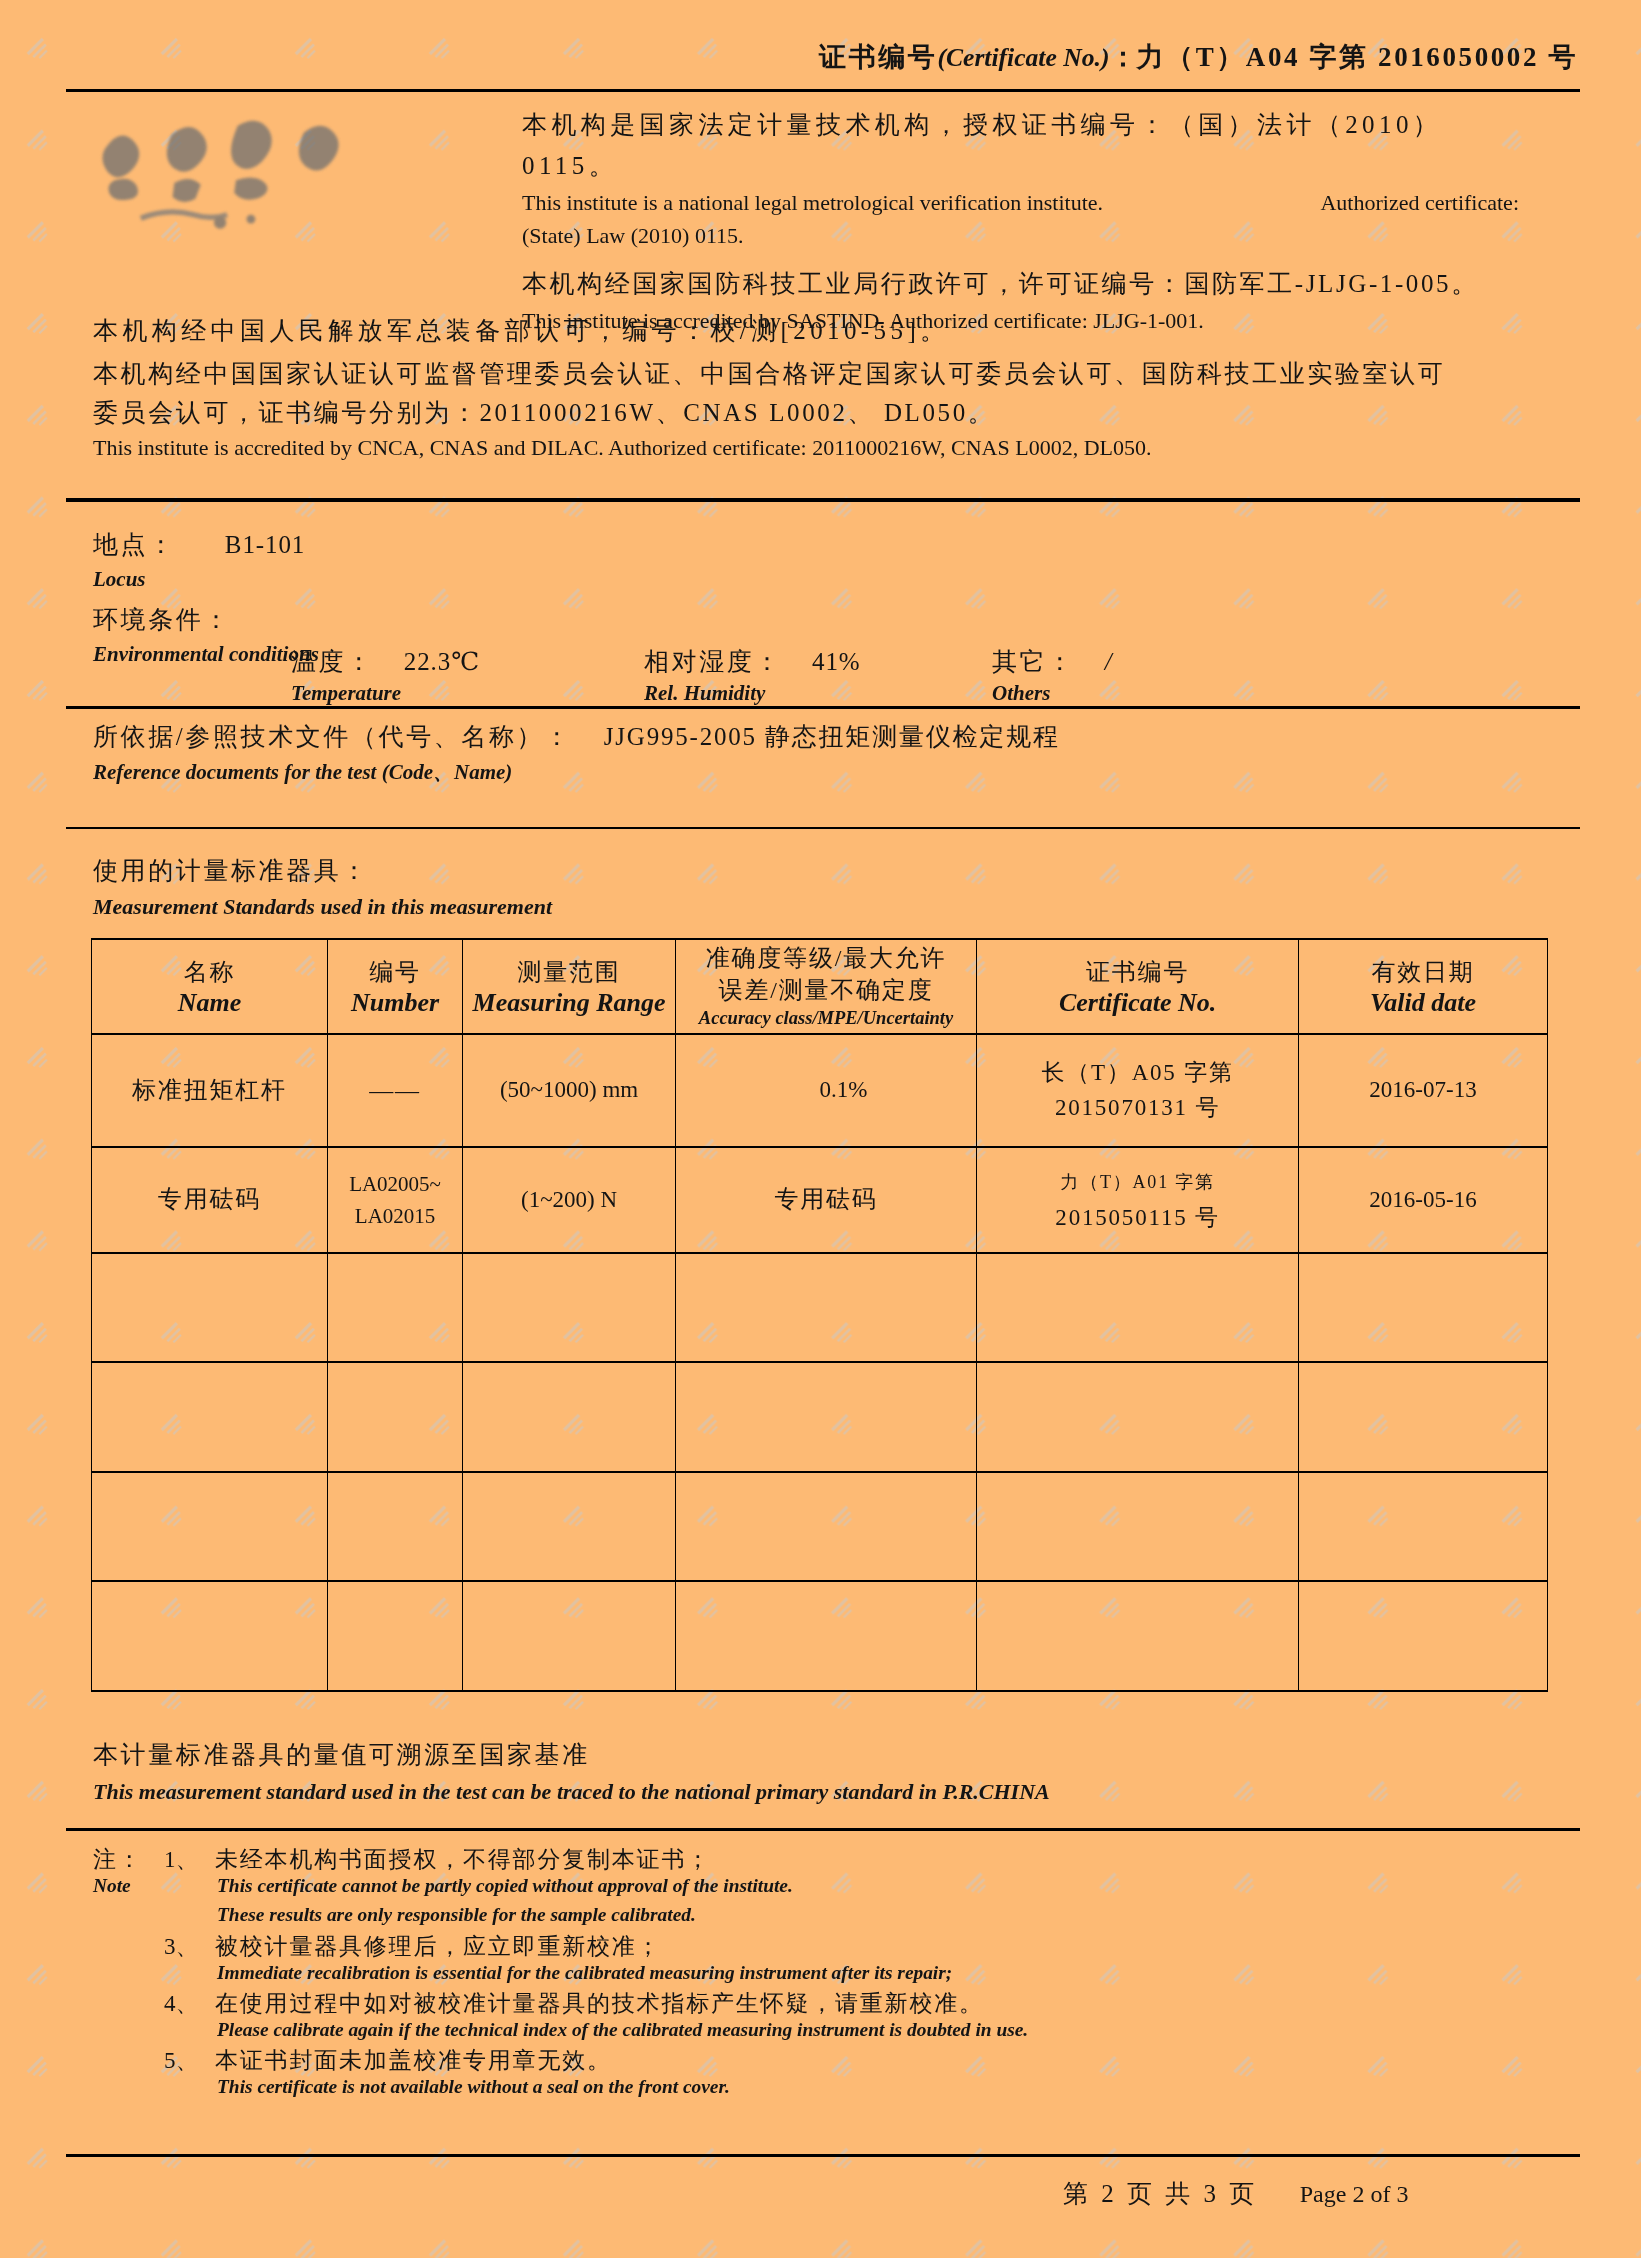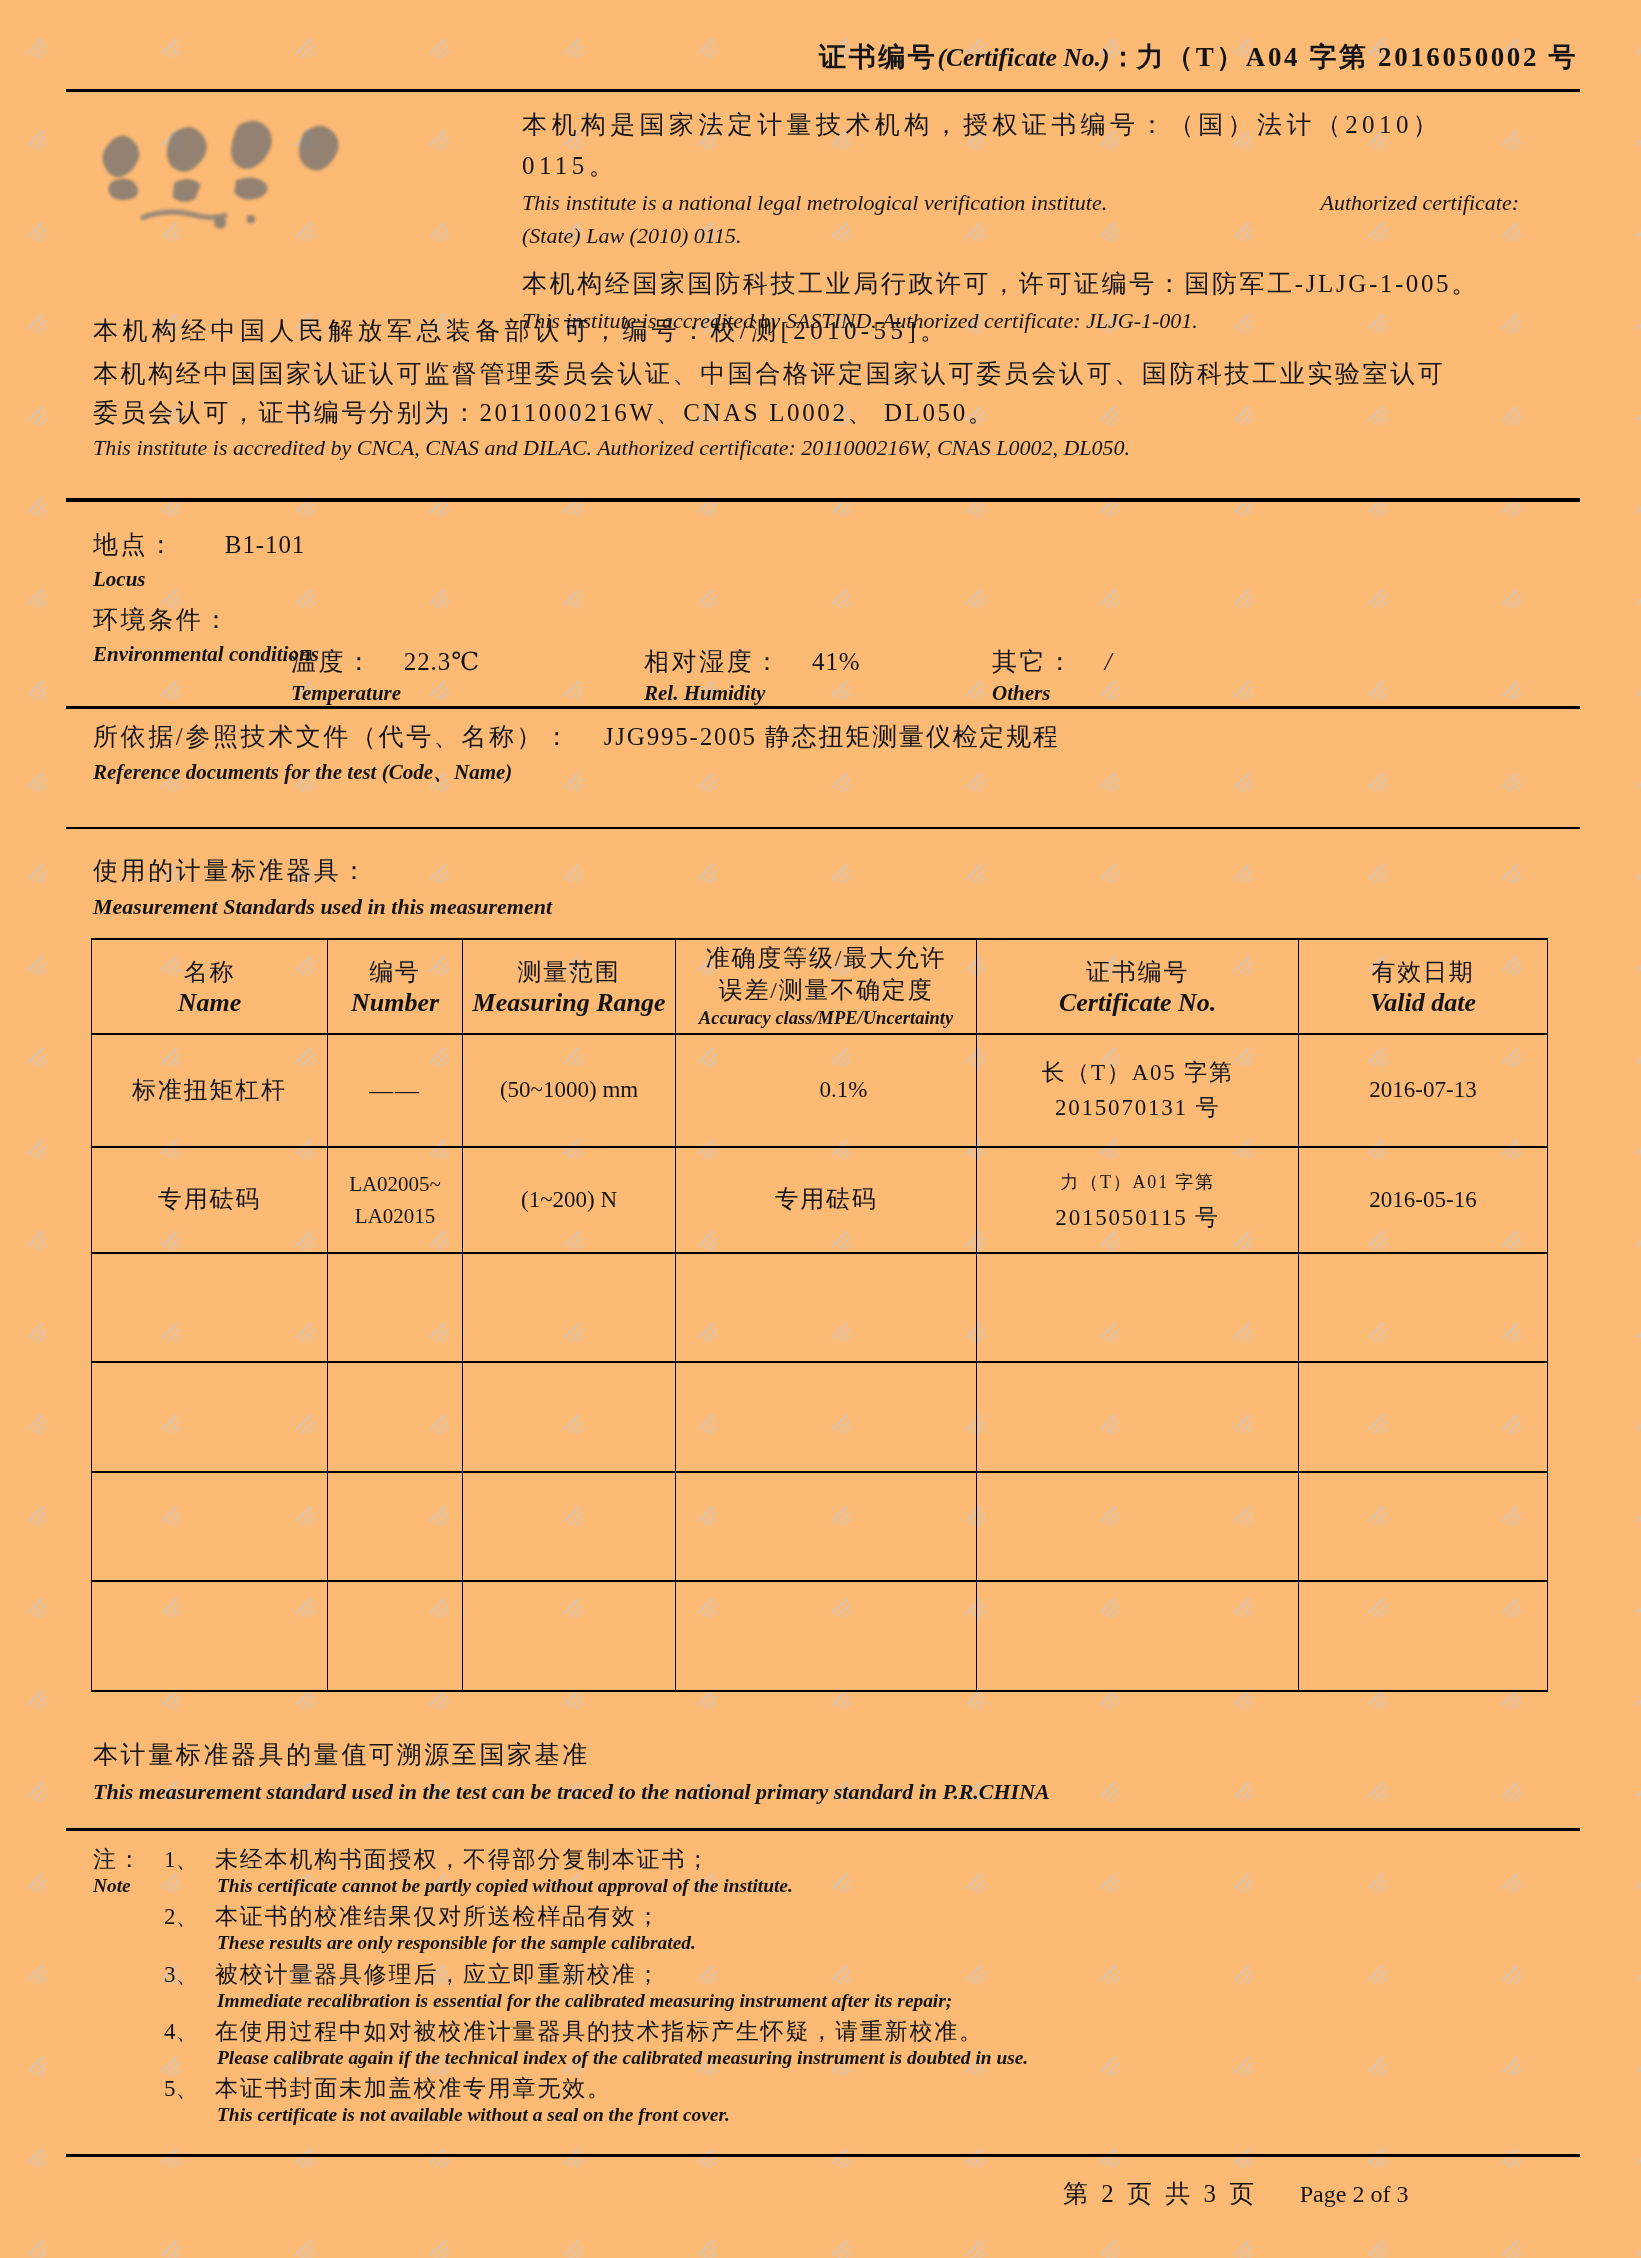--- a/index.html
+++ b/index.html
@@ -16,21 +16,21 @@
 
   
   .hdr { top:39px; right:64px; font-size:27px; font-weight:bold; white-space:nowrap; }
   .hdr .en { font-weight:bold; font-style:italic; font-size:25.6px; }
 
   
   .para-indent { top:104px; left:522px; width:997px; }
   .para-full   { top:311px; left:93px; width:1456px; }
   .p-cn  { font-size:25px; line-height:41px; }
   .p-cn2 { font-size:25px; line-height:39px; }
-  .p-en  { font-size:22px; line-height:33px; font-style:italic; }
+  .p-en  { font-size:22px; line-height:33px; }
   .split { display:flex; justify-content:space-between; }
 
   
   .locus-blk { top:525px; left:93px; }
   .lbl-cn { font-size:25px; line-height:39px; letter-spacing:2.6px; }
   .lbl-en { font-size:21px; line-height:31px; font-style:italic; font-weight:bold; }
   .env-row { top:646px; left:0; width:1642px; height:62px; }
   .env-g { position:absolute; top:0; }
   .env-g .v { margin-left:30px; letter-spacing:0.9px; }
   .env-cn { font-size:25px; line-height:32px; letter-spacing:2.6px; white-space:nowrap; }
@@ -294,21 +294,20 @@
       <div class="note-gutter">
         <div class="n-cn">注：</div>
         <div class="n-en" style="margin-left:0;">Note</div>
       </div>
       <div class="note-items">
         <div class="note-item">
           <div class="n-cn"><span class="num">1、</span><span>未经本机构书面授权，不得部分复制本证书；</span></div>
           <div class="n-en">This certificate cannot be partly copied without approval of the institute.</div>
         </div>
         <div class="note-item">
-          <div class="n-cn"><span class="num">2、</span><span>本证书的校准结果仅对所送检样品有效；</span></div>
           <div class="n-en">These results are only responsible for the sample calibrated.</div>
         </div>
         <div class="note-item">
           <div class="n-cn"><span class="num">3、</span><span>被校计量器具修理后，应立即重新校准；</span></div>
           <div class="n-en">Immediate recalibration is essential for the calibrated measuring instrument after its repair;</div>
         </div>
         <div class="note-item">
           <div class="n-cn"><span class="num">4、</span><span>在使用过程中如对被校准计量器具的技术指标产生怀疑，请重新校准。</span></div>
           <div class="n-en">Please calibrate again if the technical index of the calibrated measuring instrument is doubted in use.</div>
         </div>

